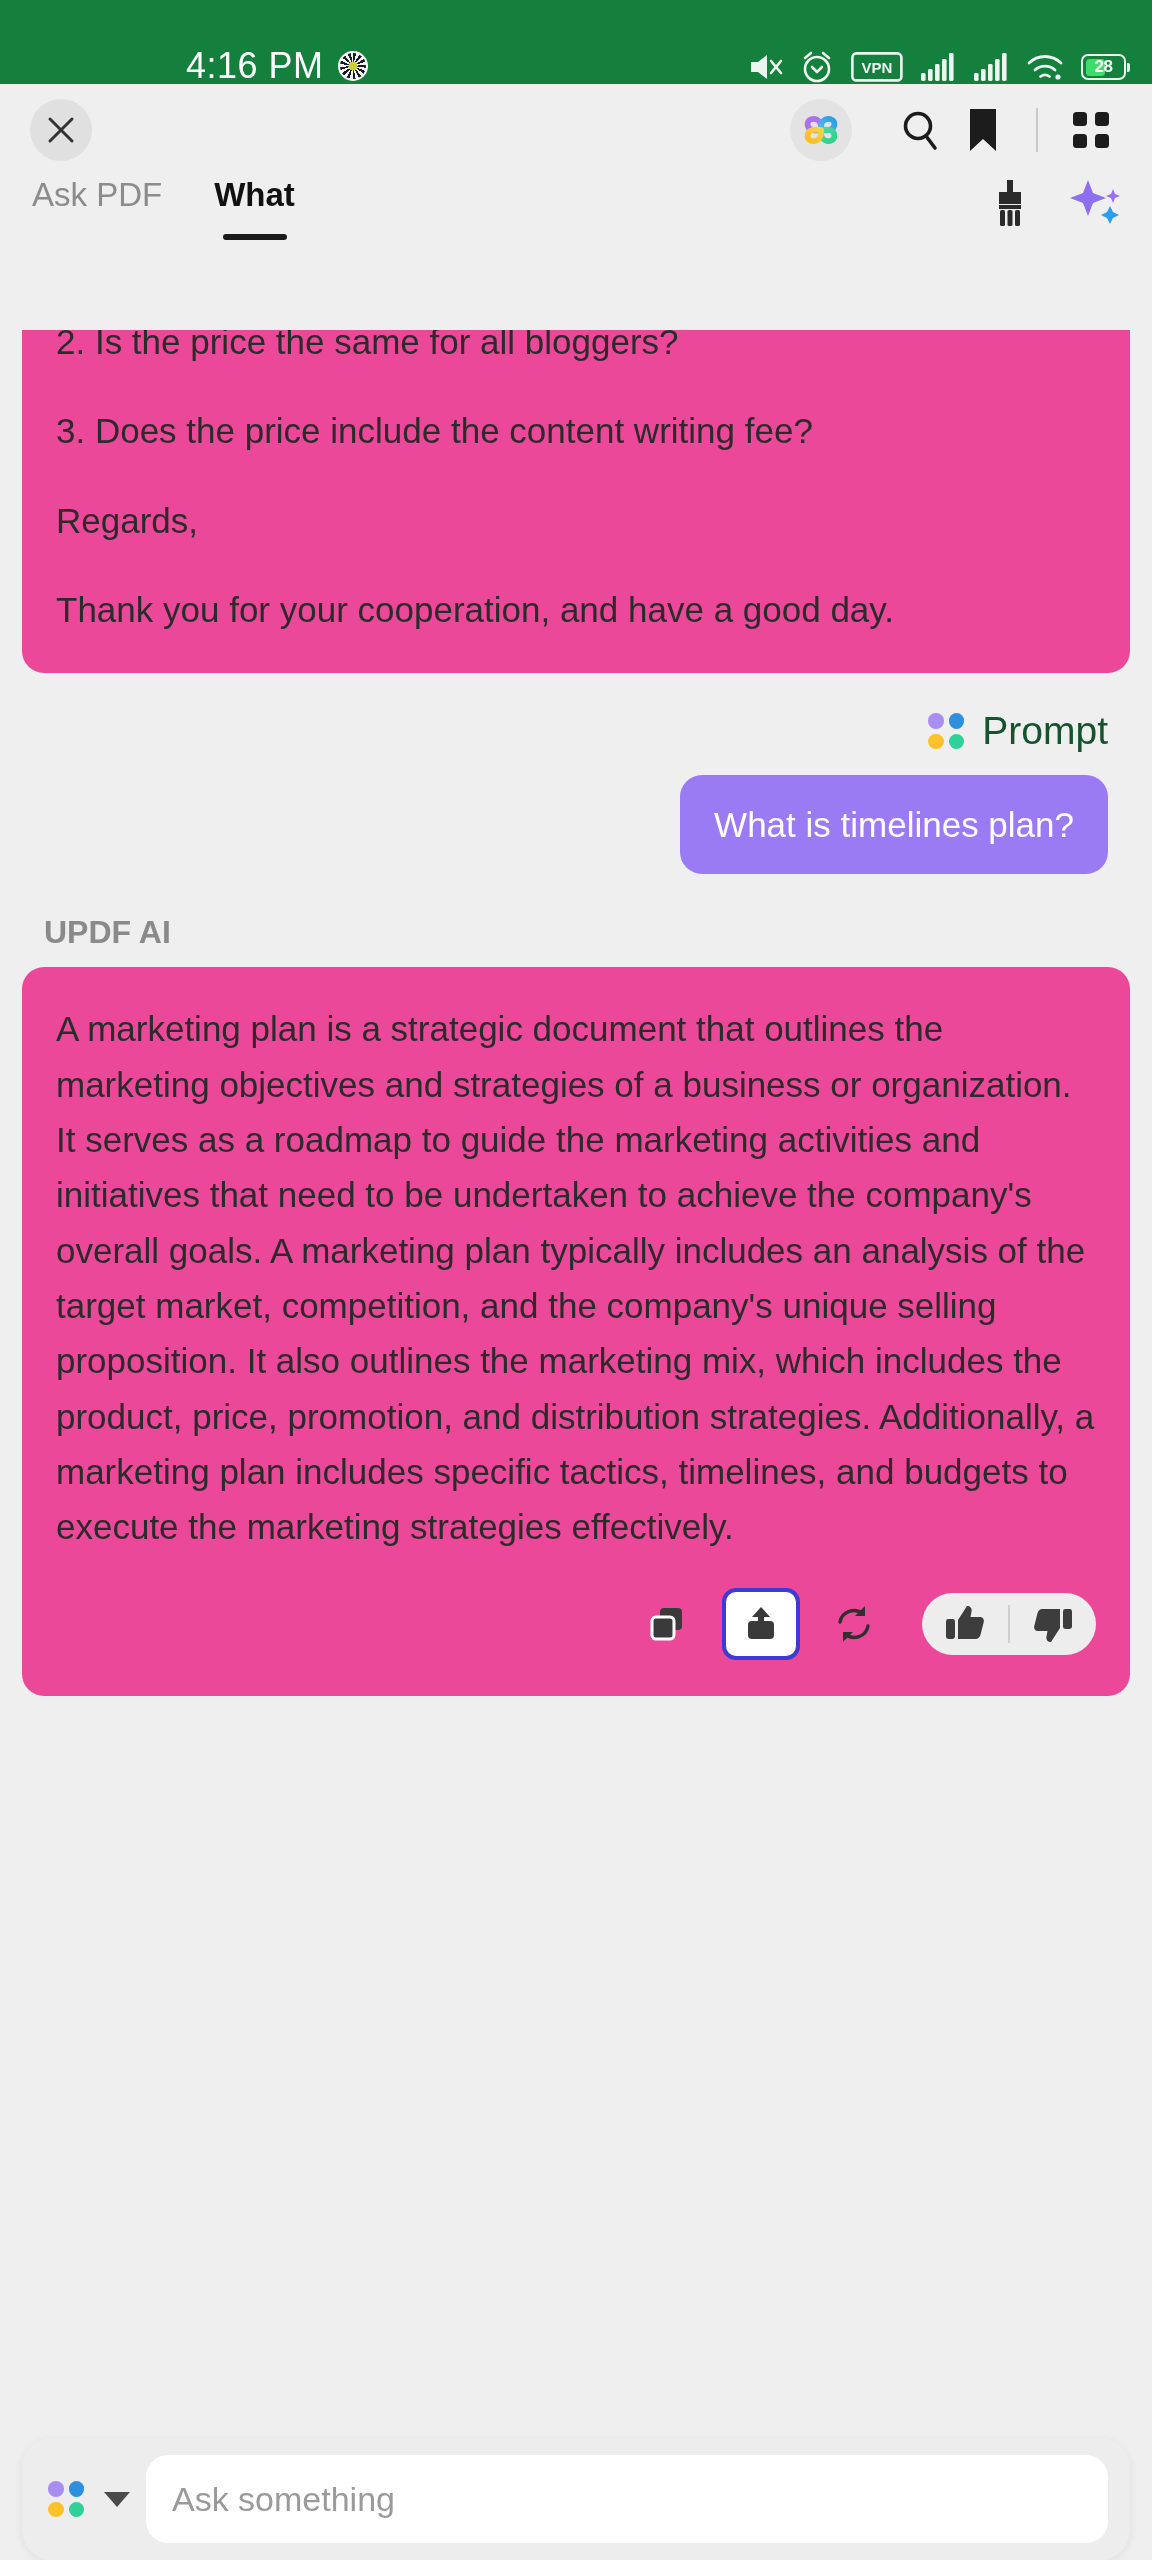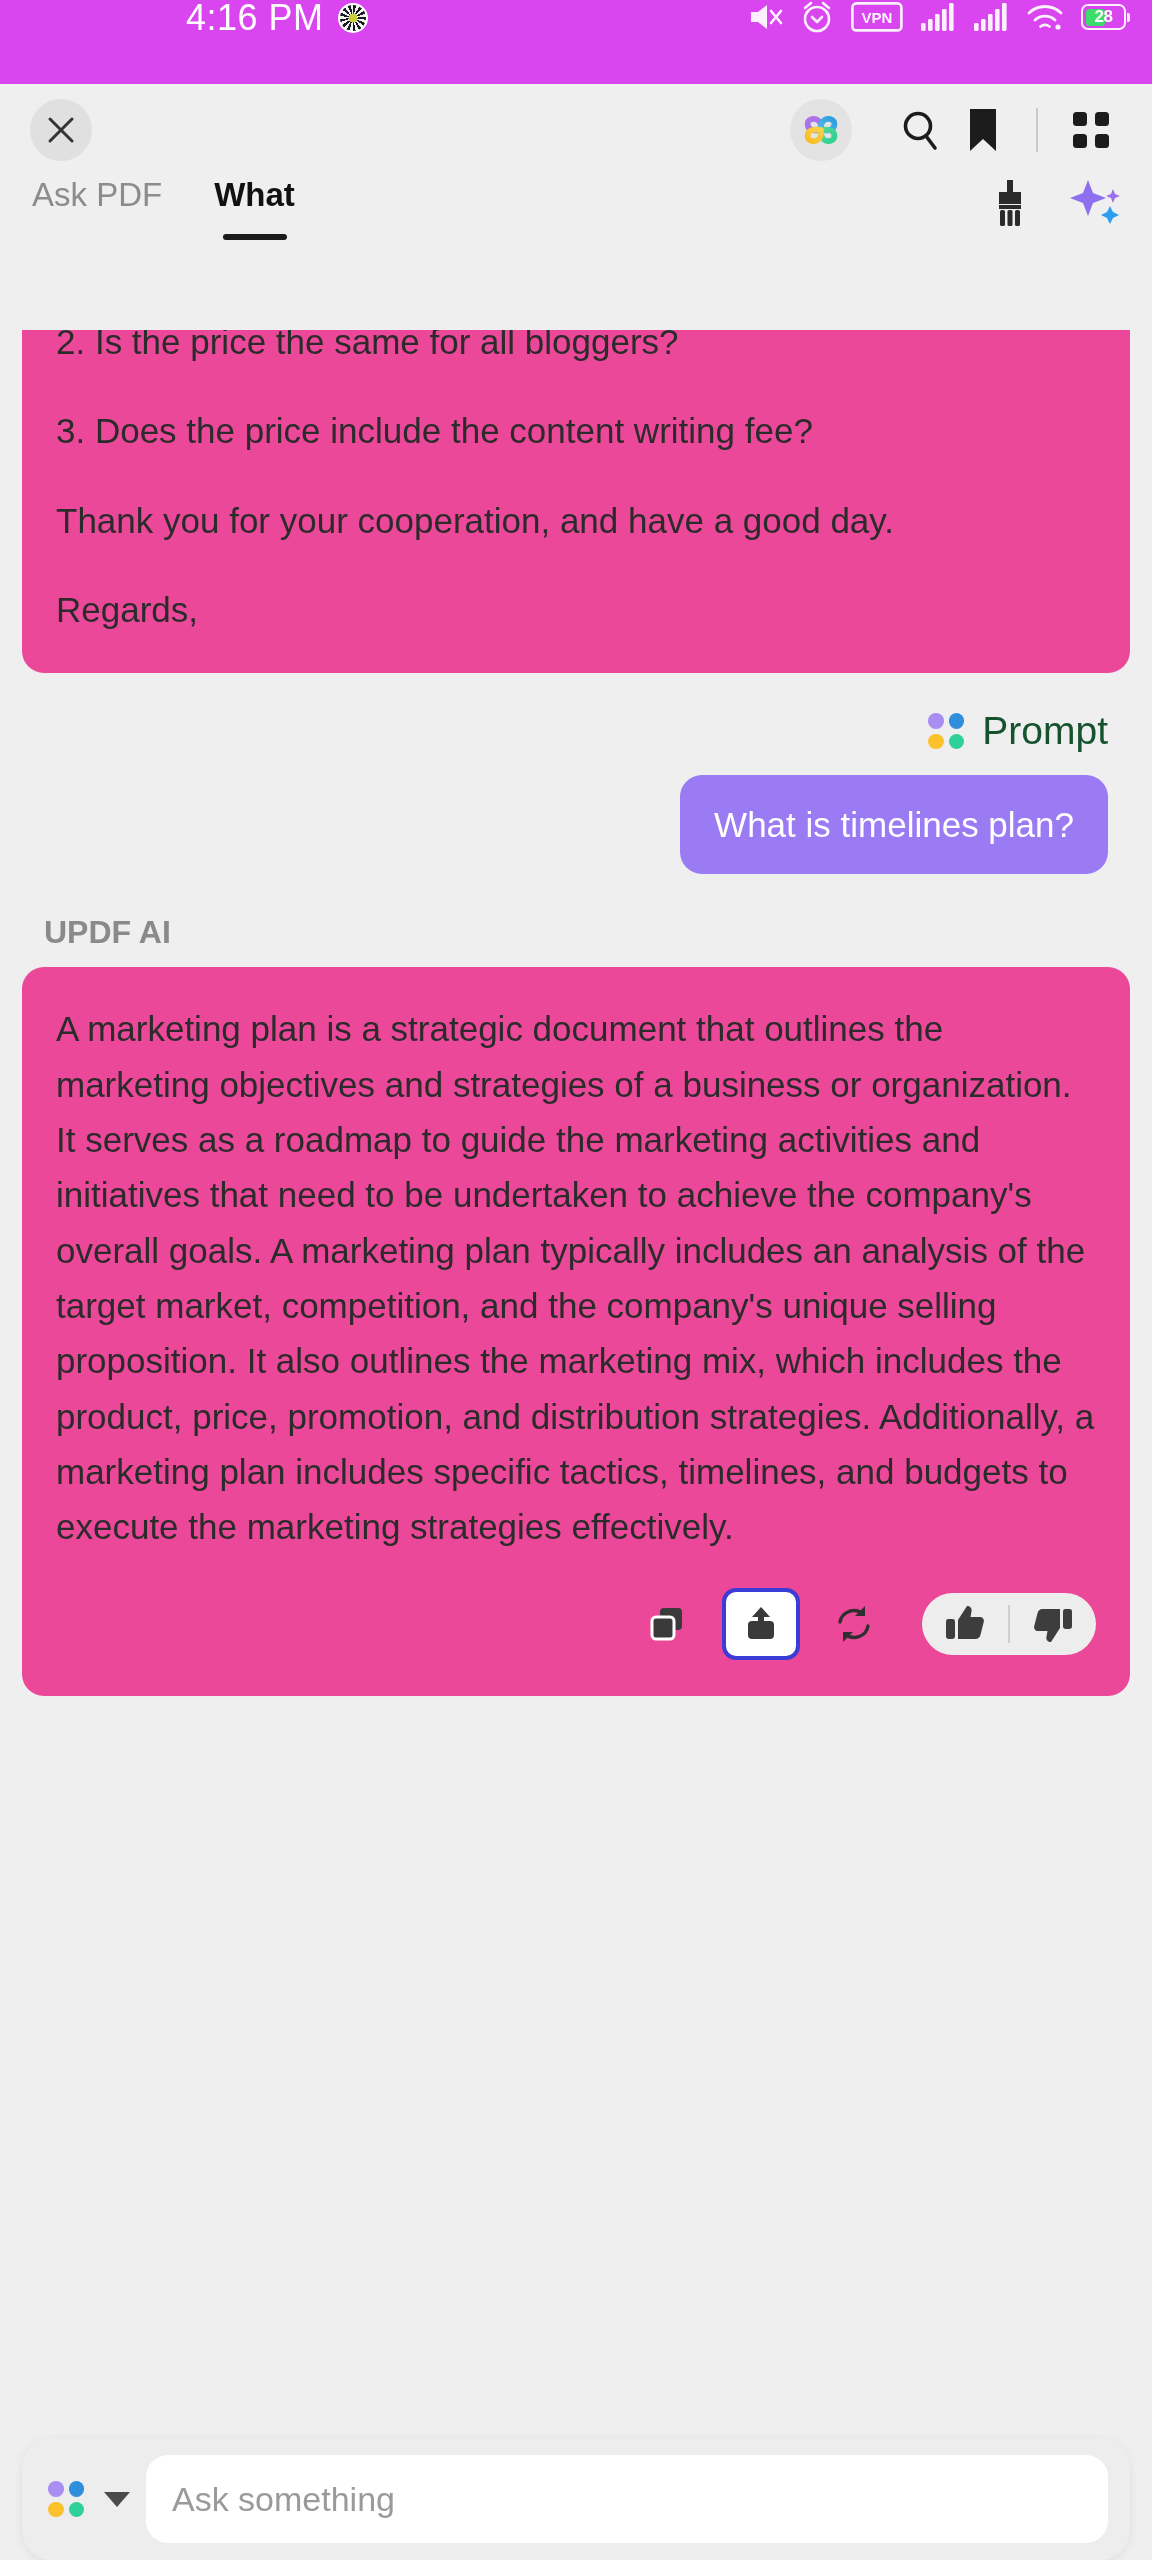--- a/index.html
+++ b/index.html
@@ -14,23 +14,23 @@
     font-family: "Liberation Sans", sans-serif;
     background: #efefef;
     color: #222;
     position: relative;
   }
 
   
   .status-bar {
     height: 84px;
     display: flex;
-    align-items: flex-start;
+    align-items: flex-end;
     padding: 0 26px 0 0;
-    background: #d946ef;
+    background: #15803d;
     position: relative;
   }
   .status-left {
     display: flex;
     align-items: center;
     gap: 14px;
     margin-left: 186px;
   }
   .status-time {
     font-size: 36px;
@@ -472,22 +472,22 @@
       </svg>
     </div>
   </div>
 </div>
 
 <div class="chat-area">
 
   <div class="bubble-ai msg-top-clip">
     <p>2. Is the price the same for all bloggers?</p>
     <p>3. Does the price include the content writing fee?</p>
+    <p>Regards,</p>
     <p>Thank you for your cooperation, and have a good day.</p>
-    <p>Regards,</p>
   </div>
 
   <div class="row-label">
     <span class="dots4">
       <i style="background:#a98df0"></i>
         <i style="background:#2f8fdd"></i>
       <i style="background:#fbc22d"></i>
         <i style="background:#2ed19a"></i>
     </span>
     <span class="lbl">Prompt</span>

